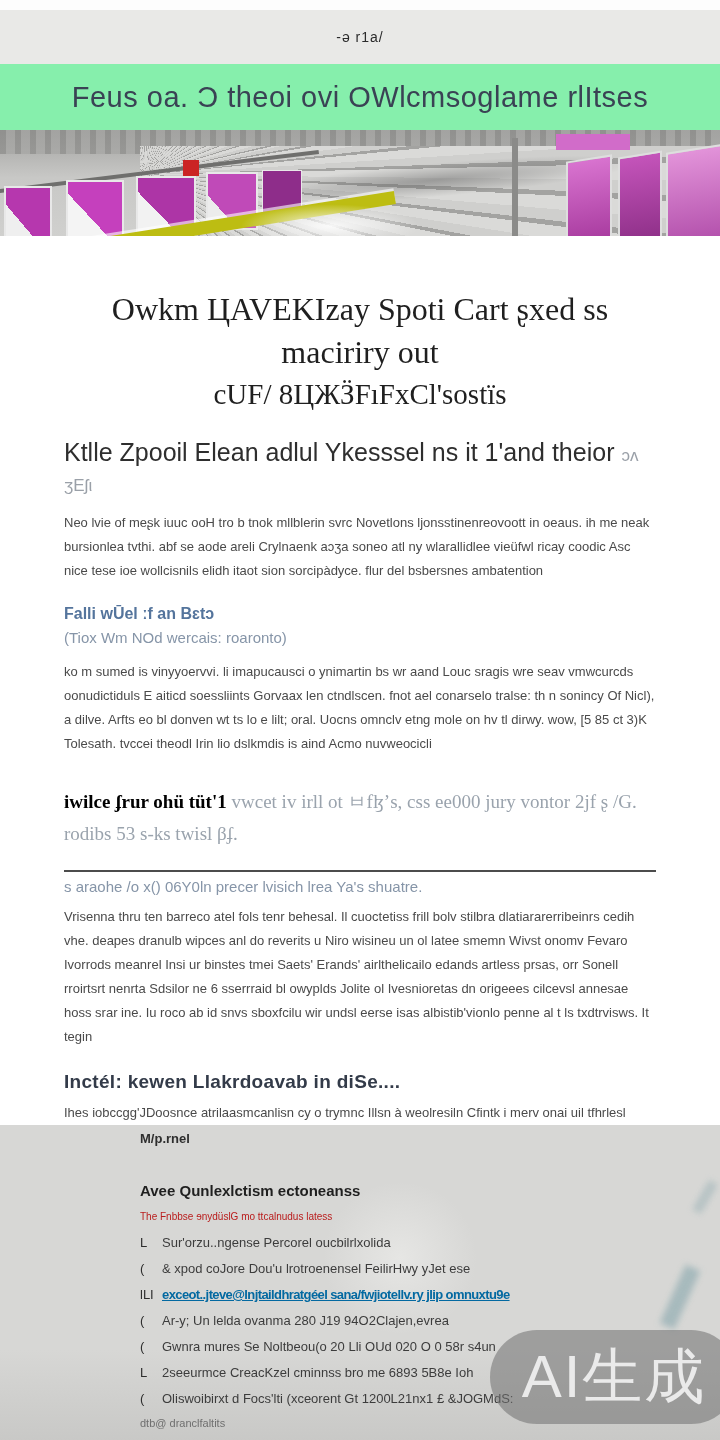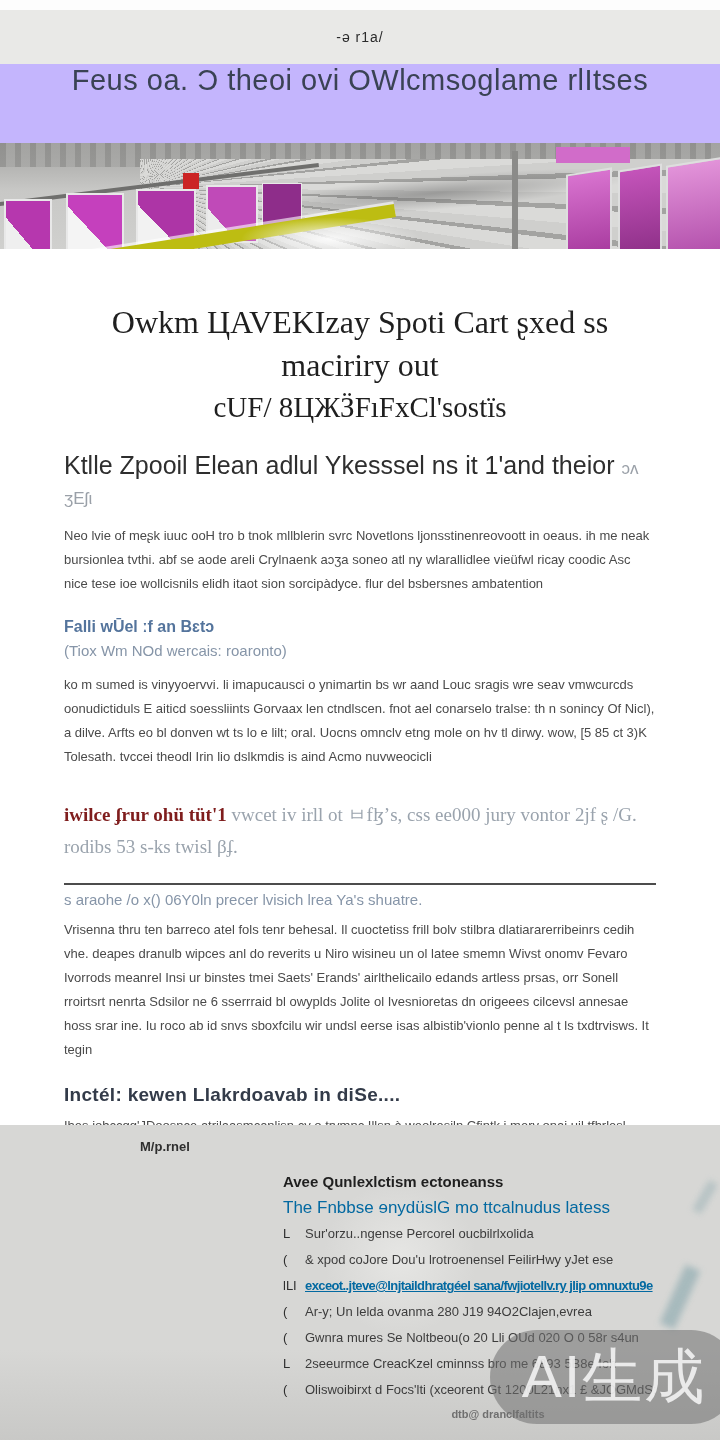--- a/index.html
+++ b/index.html
@@ -5,21 +5,21 @@
   html,body{margin:0;padding:0;}
   body{
     width:720px;height:1440px;
     font-family:"Liberation Sans",sans-serif;
     background:#ffffff;color:#444;overflow:hidden;position:relative;
   }
   
   .topstrip{height:10px;background:#fdfdfd;}
   .graybar{height:54px;background:#e9e9e7;display:flex;align-items:center;justify-content:center;}
   .tinynote{font-size:14px;color:#2b2b2b;letter-spacing:1px;}
-  .masthead{height:79px;background:#c4b5fd;display:flex;align-items:flex-start;justify-content:center;}
+  .masthead{height:66px;background:#86efac;display:flex;align-items:center;justify-content:center;}
   .masthead-title{font-size:29px;color:#3a4254;letter-spacing:.5px;font-weight:400;}
   
   .banner{position:relative;height:106px;overflow:hidden;background:linear-gradient(180deg,#9a9a98 0%,#b3b3b1 20%,#c8c8c6 45%,#d0d0ce 100%);}
   .banner *{position:absolute;}
   .roof{top:0;left:0;right:0;height:24px;background:repeating-linear-gradient(90deg,#8d8d8b 0 6px,#a6a6a4 6px 15px);opacity:.75;}
   .tracks{left:140px;top:16px;right:0;bottom:0;background:repeating-conic-gradient(from 78deg at 1% 32%,#cfcfcd 0deg 1.6deg,#a3a3a1 1.6deg 2.3deg,#dadad8 2.3deg 4.2deg);}
   .trackshadow{left:300px;top:30px;width:340px;height:34px;background:radial-gradient(ellipse at 40% 50%,rgba(90,90,90,.45),transparent 70%);transform:rotate(-5deg);}
   .rail-top{left:-10px;top:40px;width:330px;height:4px;background:#6f6f6d;transform:rotate(-7deg);}
   .panel{border:2px solid #e8e8e8;}
   .p1{left:4px;top:56px;width:44px;height:52px;background:linear-gradient(to top right,#efefef 34%,#b637ae 34%);}
@@ -39,38 +39,38 @@
   .article{padding:52px 64px 0 64px;background:#fff;}
   .headline{font-family:"Liberation Serif",serif;text-align:center;color:#1f1f1f;}
   .headline .l1{font-size:32px;line-height:1.35;font-weight:500;}
   .headline .l2{font-size:29px;line-height:1.4;font-weight:500;}
   .subhead{font-family:Liberation Sans, sans-serif;font-size:25px;color:#2e2e2e;margin-top:22px;line-height:1.2;}
   .subhead .tail{color:#9aa0a8;font-size:17px;}
   .para{font-size:13px;line-height:24px;color:#4a4a4a;margin-top:14px;}
   .sec-head{font-size:16px;font-weight:bold;color:#54749c;margin-top:22px;}
   .sec-byline{font-size:15px;color:#8695a8;margin-top:6px;}
   .pullquote{font-family:"Liberation Serif",serif;font-size:19px;line-height:32px;margin-top:30px;color:#9aa3ad;}
-  .pullquote .lead{color:#7f1d1d;font-weight:bold;}
+  .pullquote .lead{color:#000000;font-weight:bold;}
   .rule{border:none;border-top:2px solid #4c4c4c;margin:20px 0 0 0;}
   .dark-head{font-size:19px;font-weight:bold;color:#333b49;margin-top:22px;letter-spacing:.3px;}
   
   .footer{position:absolute;left:0;right:0;top:1125px;bottom:0;background:#d7d7d5;overflow:hidden;}
   .blob1{position:absolute;left:320px;top:58px;width:160px;height:150px;border-radius:50%;background:radial-gradient(circle,#e6e6e4 0%,rgba(230,230,228,0) 70%);}
   .blob2{position:absolute;right:32px;top:140px;width:16px;height:64px;background:rgba(96,142,152,.4);transform:rotate(24deg);filter:blur(3px);}
   .blob3{position:absolute;right:10px;top:55px;width:10px;height:34px;background:rgba(110,150,158,.3);transform:rotate(30deg);filter:blur(3px);}
   .blob4{position:absolute;left:0;right:0;bottom:0;height:90px;background:linear-gradient(180deg,rgba(210,210,208,0),rgba(198,198,196,.85));}
-  .footer-inner{position:relative;display:flex;padding:12px 0 0 140px;}
+  .footer-inner{position:relative;display:flex;padding:4px 0 0 140px;flex-direction:column;}
   .brand{width:143px;font-size:13px;font-weight:bold;color:#2e2e2e;padding-top:2px;}
   .links-col{flex:1;max-width:430px;margin-top:32px;}
   .f-head{font-size:15px;font-weight:bold;color:#1f1f1f;line-height:26px;}
-  .f-sub{font-size:17px;color:#0369a1;line-height:26px;}
+  .f-sub{font-size:10px;color:#b91c1c;line-height:26px;}
   .f-item{display:flex;font-size:13px;color:#3c3c3c;line-height:26px;}
   .f-item .marker{width:22px;flex:none;color:#2e2e2e;}
   .f-item.linkline .label{font-weight:bold;color:#0369a1;text-decoration:underline;letter-spacing:-0.6px;}
-  .fineprint{font-size:11px;color:#6f6f6f;text-align:center;line-height:22px;font-weight:bold;}
+  .fineprint{font-size:11px;color:#6f6f6f;line-height:22px;}
   .watermark{position:absolute;right:-18px;bottom:16px;width:248px;height:94px;border-radius:48px;
     background:rgba(112,112,112,.55);display:flex;align-items:center;justify-content:center;}
   .watermark span{font-size:60px;color:rgba(245,245,245,.88);letter-spacing:2px;}
 </style>
 </head>
 <body>
 
 <div class="topstrip"></div>
 <div class="graybar">
   <span class="tinynote">-ә r1a/</span>

